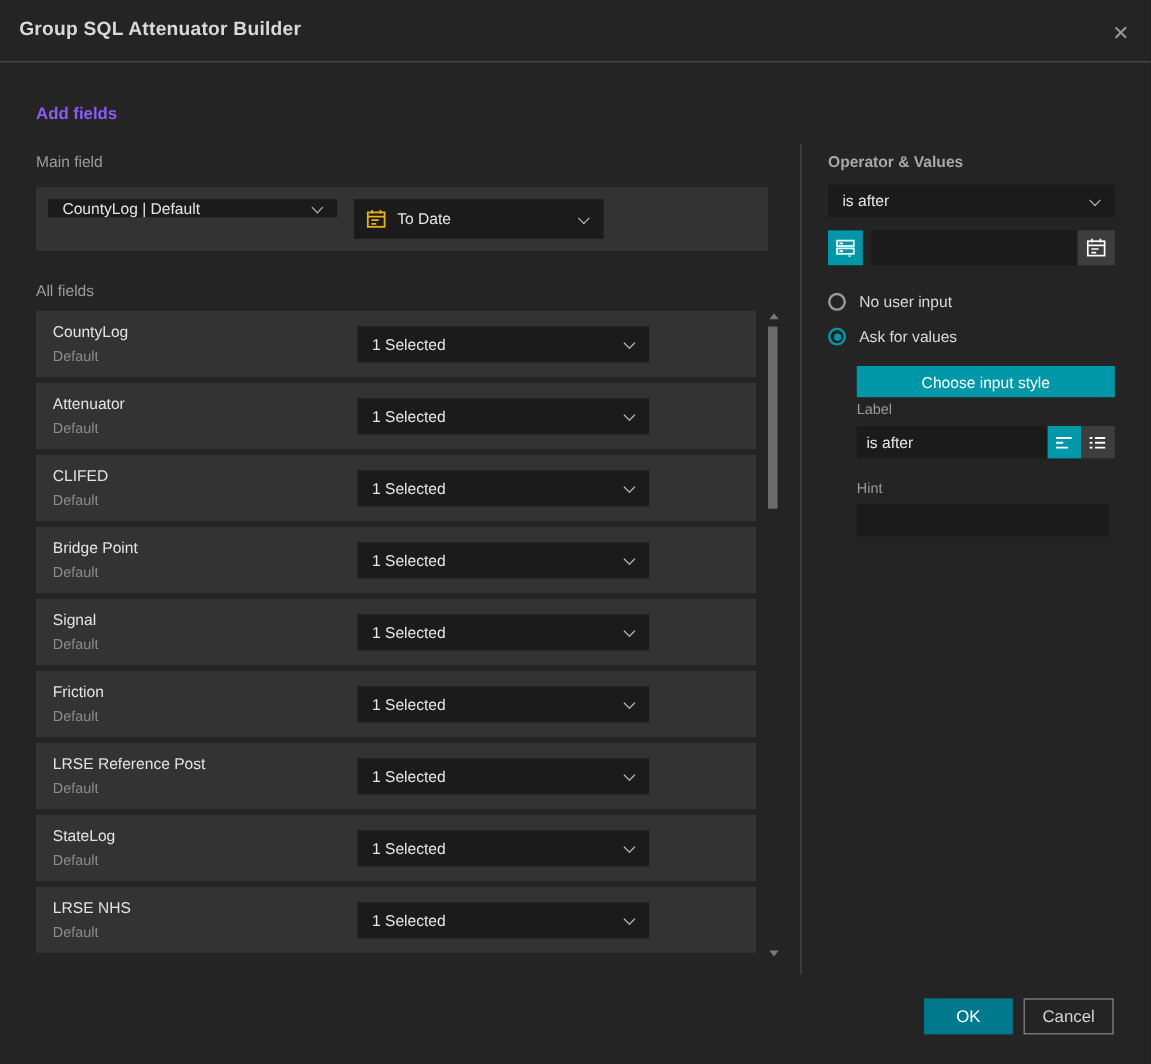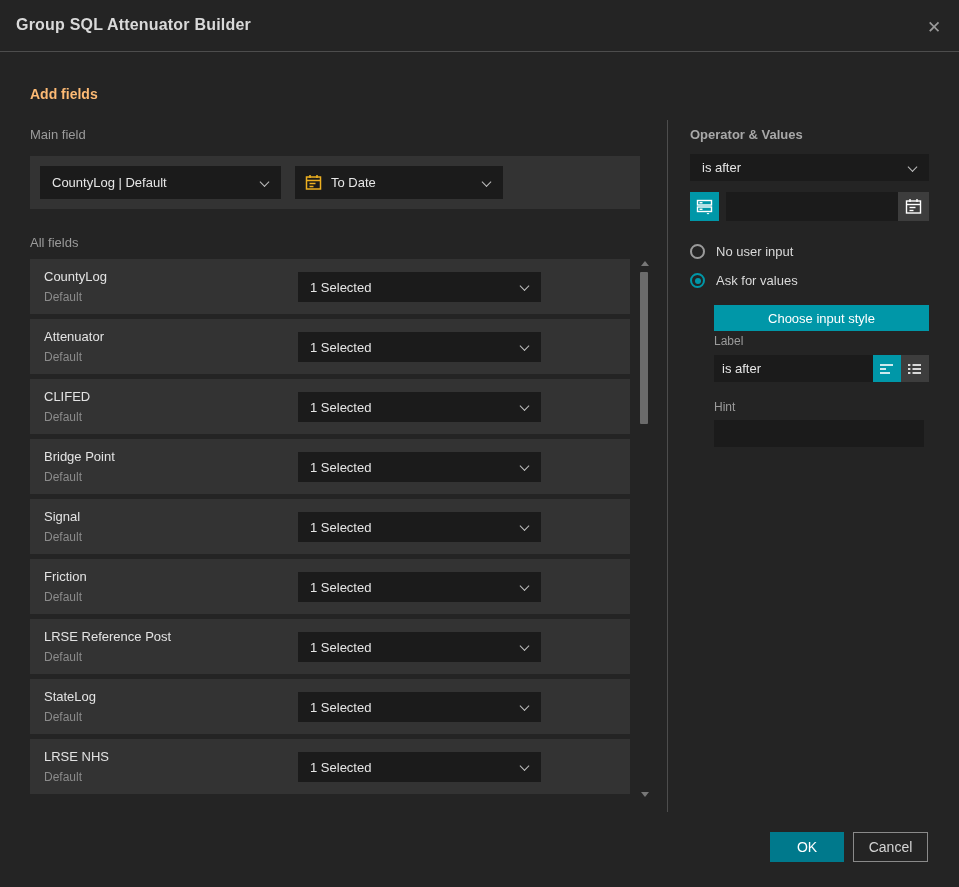--- a/index.html
+++ b/index.html
@@ -5,32 +5,32 @@
   html,body{margin:0;padding:0;width:959px;height:887px;background:#242424;overflow:hidden;
     font-family:"Liberation Sans", sans-serif;-webkit-font-smoothing:antialiased;}
   .dialog{position:absolute;inset:0;background:#242424;}
 
   
   .header{position:absolute;left:0;top:0;width:100%;height:52px;border-bottom:1px solid #4d4d4d;box-sizing:border-box;}
   .title{position:absolute;left:16px;top:16px;font-size:16px;font-weight:700;color:#d9d9d9;letter-spacing:.2px;}
   .close-btn{position:absolute;right:8px;top:10px;width:34px;height:34px;display:flex;align-items:center;justify-content:center;color:#9a9a9a;font-size:17px;cursor:pointer;}
 
   
-  .sec-heading{position:absolute;font-size:14px;font-weight:700;color:#fdba74;}
+  .sec-heading{position:absolute;font-size:14px;font-weight:700;color:#8b5cf6;}
   .lbl{position:absolute;font-size:13px;color:#9b9b9b;}
 
   
   .select{position:absolute;background:#1b1b1b;display:flex;align-items:center;box-sizing:border-box;cursor:pointer;}
   .sel-text{font-size:13px;color:#e6e6e6;white-space:nowrap;overflow:hidden;}
   .chev{position:absolute;right:13px;top:50%;width:6px;height:6px;border-right:1.4px solid #bdbdbd;border-bottom:1.4px solid #bdbdbd;transform:translateY(-65%) rotate(45deg);}
   .tin{position:absolute;background:#1b1b1b;border:none;box-sizing:border-box;color:#e6e6e6;font-size:13px;font-family:"Liberation Sans",sans-serif;padding:0 8px;outline:none;}
 
   
   .main-row{position:absolute;left:30px;top:156px;width:610px;height:53px;background:#333333;}
-  .sel-field{left:10px;top:10px;width:241px;height:33px;padding:0 26px 0 12px;}
+  .sel-field{left:10px;top:10px;width:241px;height:15px;padding:0 26px 0 12px;}
   .sel-date{left:265px;top:10px;width:208px;height:33px;padding:0 26px 0 10px;}
   .sel-date svg{margin-right:9px;flex:0 0 auto;}
 
   
   .fields-list{position:absolute;left:30px;top:259px;width:600px;}
   .field-row{position:relative;width:600px;height:55px;background:#333333;margin-bottom:5px;}
   .fname{position:absolute;left:14px;top:10px;font-size:13px;color:#e3e3e3;}
   .fsub{position:absolute;left:14px;top:31px;font-size:12px;color:#8b8b8b;}
   .row-select{left:268px;top:13px;width:243px;height:30px;padding:0 26px 0 12px;}
 

